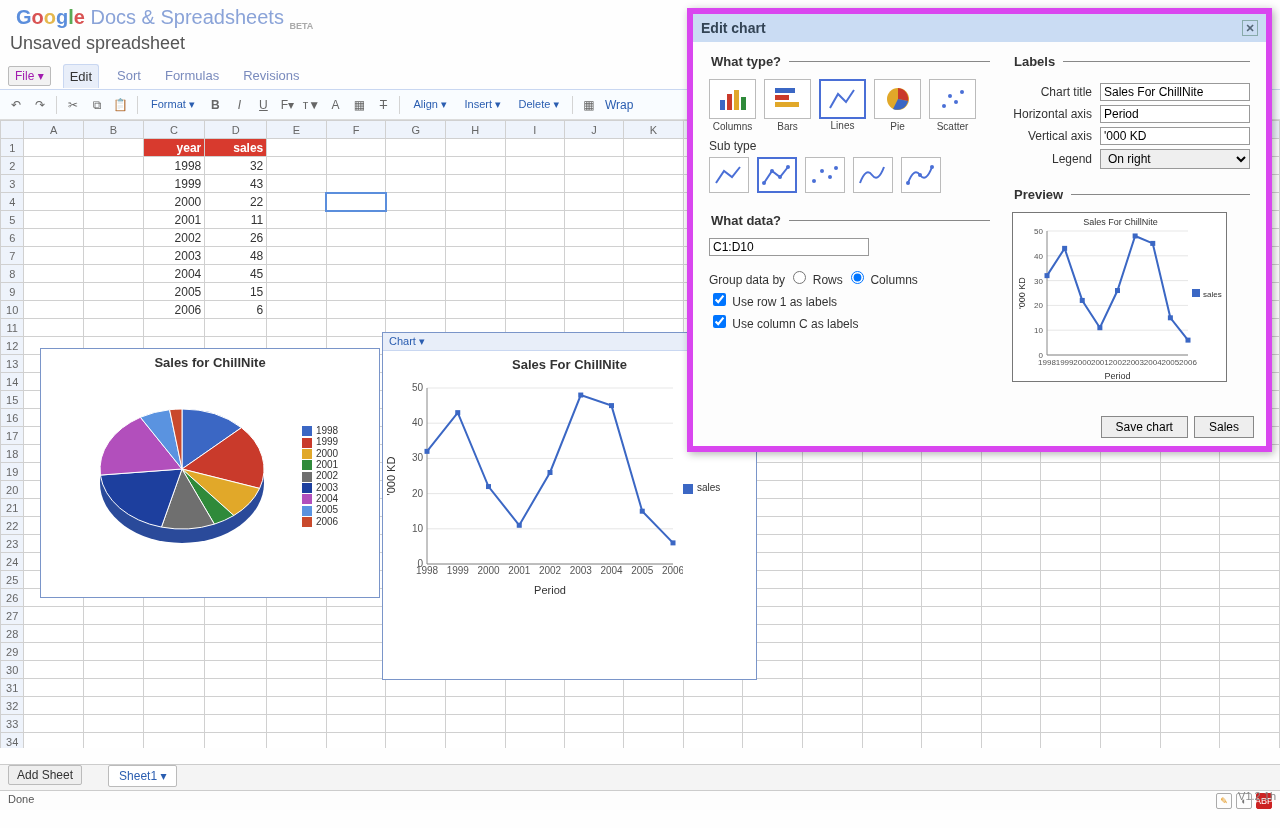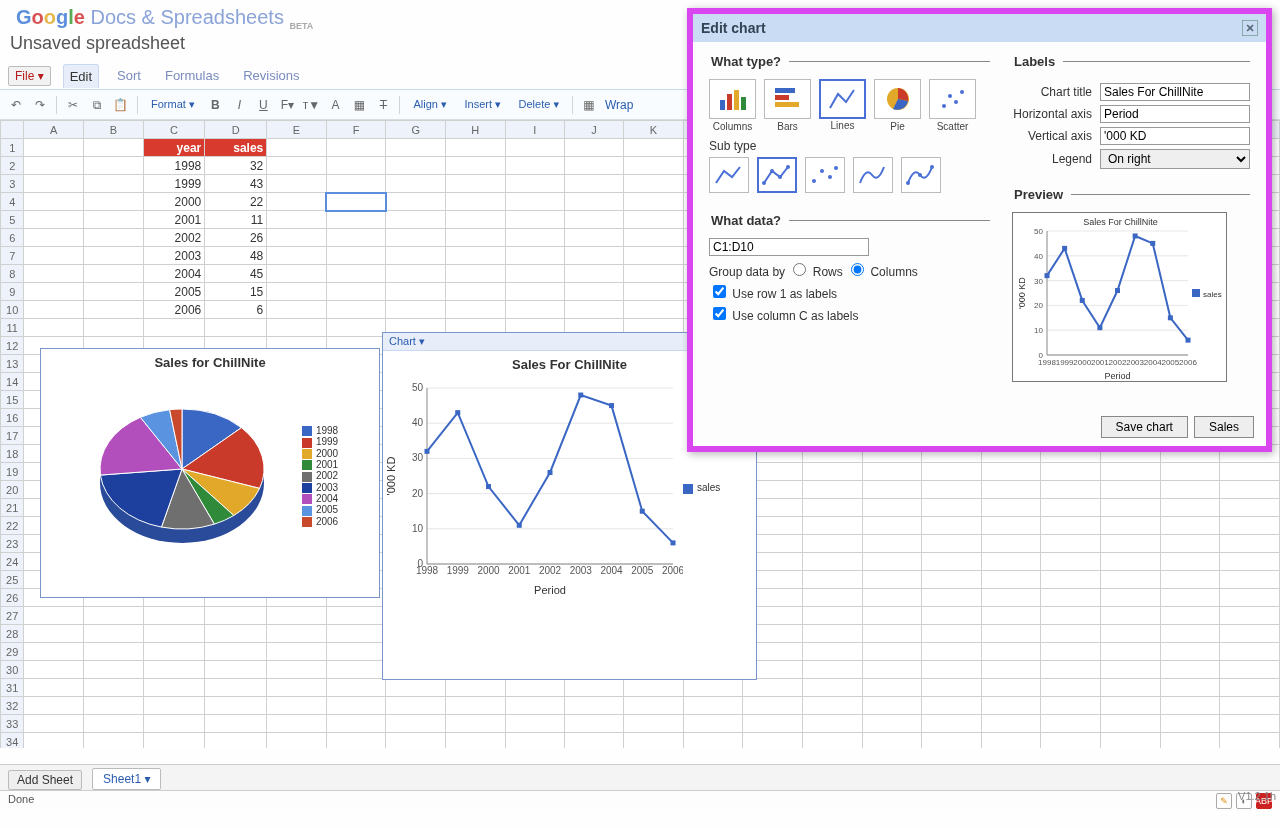--- a/index.html
+++ b/index.html
@@ -10,21 +10,21 @@
 #brand .g-blue{color:#5b8edc}
 #brand .g-red{color:#d95353}
 #brand .g-yel{color:#e5b84e}
 #brand .g-grn{color:#5aab55}
 #brand .suffix{color:#8aa3d8;font-weight:normal}
 #brand .beta{font-size:9px;color:#aaa;vertical-align:sub}
 #doc-title{padding:2px 10px 8px;color:#555;font-size:18px}
 
 
 #menubar{border-bottom:1px solid #c9d7f1;height:28px;display:flex;align-items:center;padding:0 8px;gap:12px}
-.file-btn{border:1px solid #bbb;background:#f2f2f2;padding:2px 6px;border-radius:2px;font-size:12px;color:#b91c1c}
+.file-btn{border:1px solid #bbb;background:#f2f2f2;padding:2px 6px;border-radius:2px;font-size:12px;color:#a21caf}
 .menu-lnk{color:#7a8bbd;cursor:pointer;padding:4px 6px}
 .menu-lnk.active{background:#e8eef9;border:1px solid #c9d7f1;border-bottom:none;border-radius:3px 3px 0 0;color:#333}
 
 
 #toolbar{height:30px;border-bottom:1px solid #dcdcdc;display:flex;align-items:center;padding:0 8px;gap:8px;background:#f9fcff;color:#666}
 .tb-sep{width:1px;height:18px;background:#d4d4d4}
 .tb-icon{width:16px;height:16px;display:inline-flex;align-items:center;justify-content:center;font-size:12px;color:#666;cursor:pointer}
 .tb-text{font-size:12px;color:#2a5db0;cursor:pointer}
 .tb-dd{font-size:11px;color:#2a5db0;border:1px solid transparent;padding:1px 4px;cursor:pointer}
 
@@ -39,21 +39,21 @@
 td.sel{border:2px solid #5b8edc !important}
 
 
 .chart-frame{position:absolute;background:#fff;border:1px solid #7a95c9}
 .chart-frame .chead{height:18px;background:#e8eef9;border-bottom:1px solid #c9d7f1;font-size:11px;color:#2a5db0;padding:2px 6px}
 .chart-title{text-align:center;font-weight:bold;font-size:13px;margin:6px 0}
 .legend{font-size:10px}
 .legend .sw{display:inline-block;width:10px;height:10px;margin-right:4px;vertical-align:middle}
 
 
-#sheet-tabs{height:26px;border-top:1px solid #ccc;background:#f4f4f4;display:flex;align-items:flex-end;padding:0 8px;gap:10px}
+#sheet-tabs{height:26px;border-top:1px solid #ccc;background:#f4f4f4;display:flex;align-items:flex-start;padding:0 8px;gap:26px}
 .add-sheet-btn{border:1px solid #bbb;background:#eee;padding:2px 8px;font-size:12px;border-radius:2px}
 .sheet-tab{background:#fff;border:1px solid #bbb;padding:3px 10px;font-size:12px;color:#2a5db0;border-radius:2px}
 #statusbar{height:20px;border-top:1px solid #ccc;background:#fdfdfd;font-size:11px;color:#555;padding:2px 8px;display:flex;justify-content:space-between}
 .tray{display:flex;gap:4px}
 .tray-icon{width:16px;height:16px;border:1px solid #aaa;border-radius:2px;font-size:9px;display:flex;align-items:center;justify-content:center}
 
 
 #dialog{position:absolute;top:8px;right:8px;width:585px;background:#fdfdfd;border:6px solid #d946ef;box-shadow:2px 2px 8px rgba(0,0,0,.3)}
 #dialog .dtitle{background:#cadcf3;height:28px;display:flex;align-items:center;justify-content:space-between;padding:0 8px;font-size:14px;font-weight:bold;color:#345}
 #dialog .dclose{border:1px solid #8aa;width:16px;height:16px;display:flex;align-items:center;justify-content:center;font-size:11px;cursor:pointer;color:#567}
@@ -1162,21 +1162,21 @@
                 <path d="M2,20 Q8,4 14,12 T26,4" fill="none" stroke="#4a6fd6" stroke-width="2"></path>
                 <circle cx="2" cy="20" r="2" fill="#4a6fd6"></circle>
                 <circle cx="14" cy="12" r="2" fill="#4a6fd6"></circle>
                 <circle cx="26" cy="4" r="2" fill="#4a6fd6"></circle>
               </svg>
             </div>
         </div>
       </fieldset>
       <fieldset class="pseudo"><legend>What data?</legend>
         <input class="small-input" value="C1:D10" style="">
-        <div class="chk-line" style="margin-top:4px">
+        <div class="chk-line" style="margin-top:12px">
           <span>Group data by</span>
           <input type="radio" name="gb" style=""> <span>Rows</span>
           <input type="radio" name="gb" checked="" style=""> <span>Columns</span>
         </div>
         <div class="chk-line"><input type="checkbox" checked="" style=""> <span>Use row 1 as labels</span></div>
         <div class="chk-line"><input type="checkbox" checked="" style=""> <span>Use column C as labels</span></div>
       </fieldset>
     </div>
     <div style="flex:1">
       <fieldset class="pseudo">

